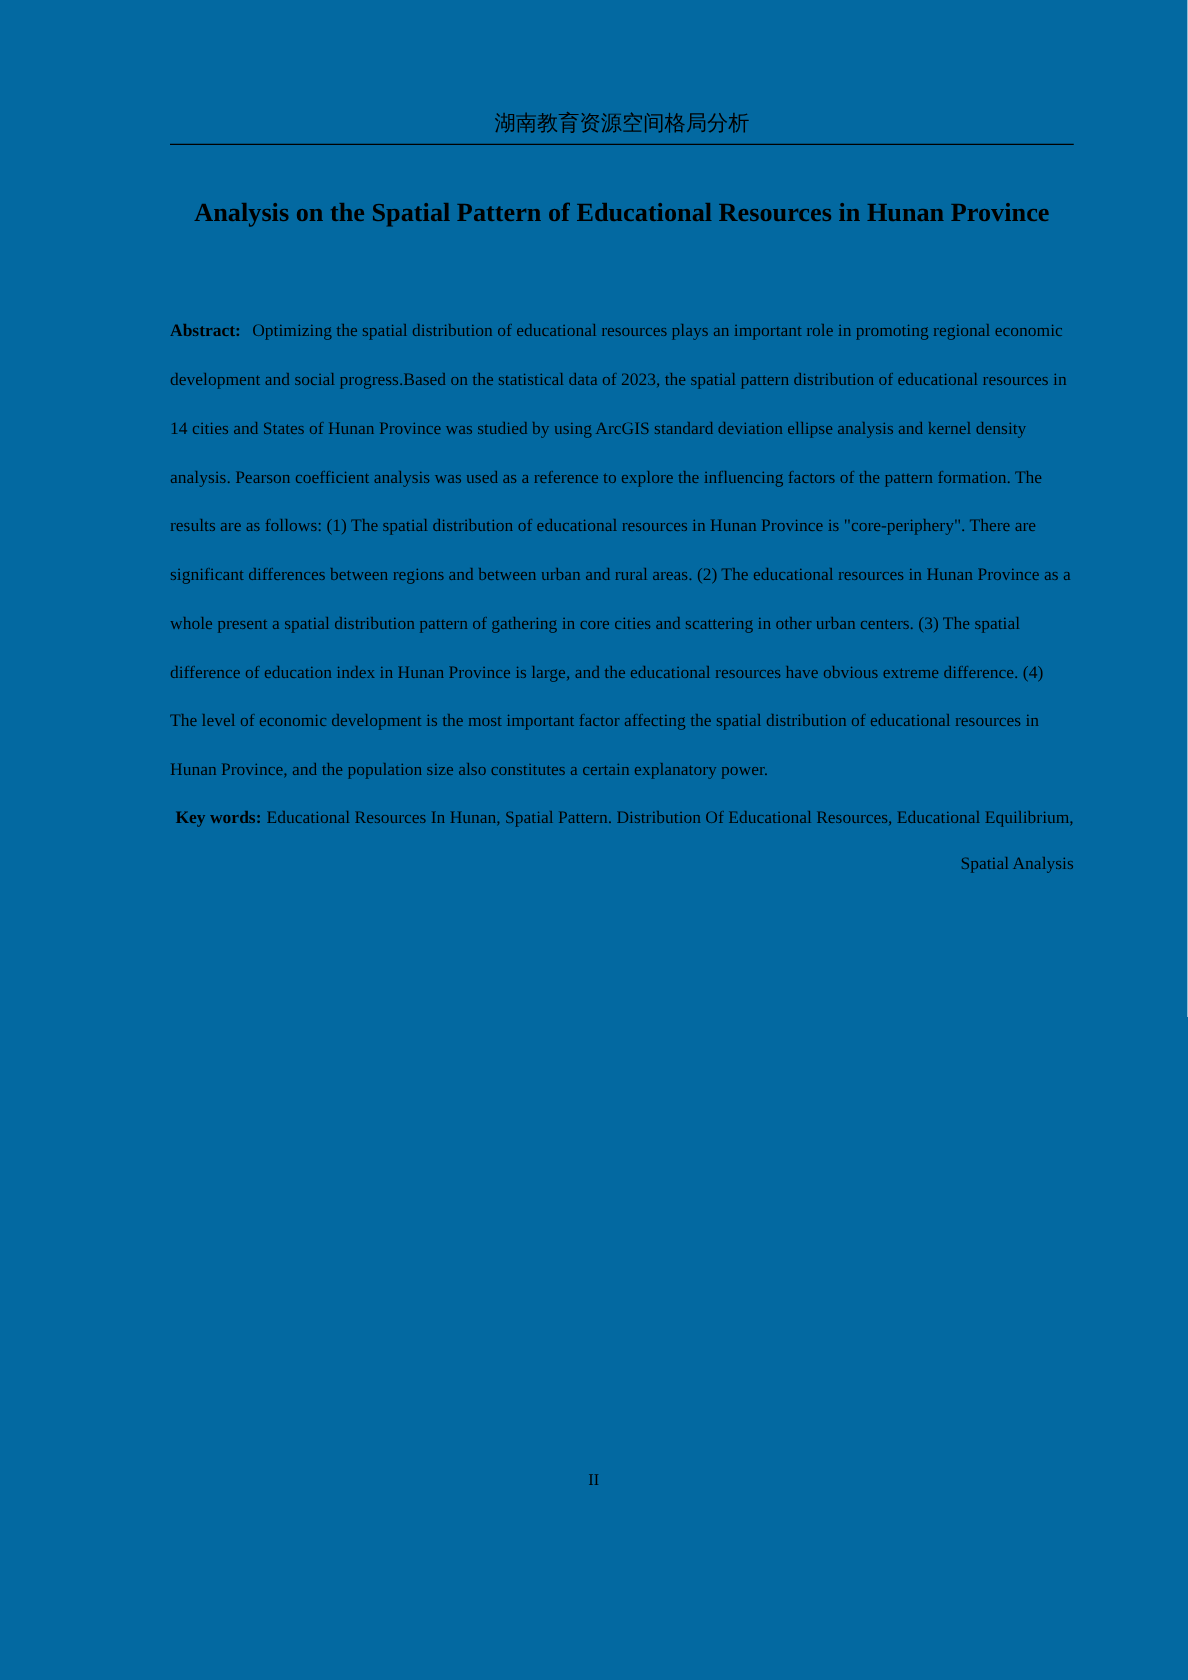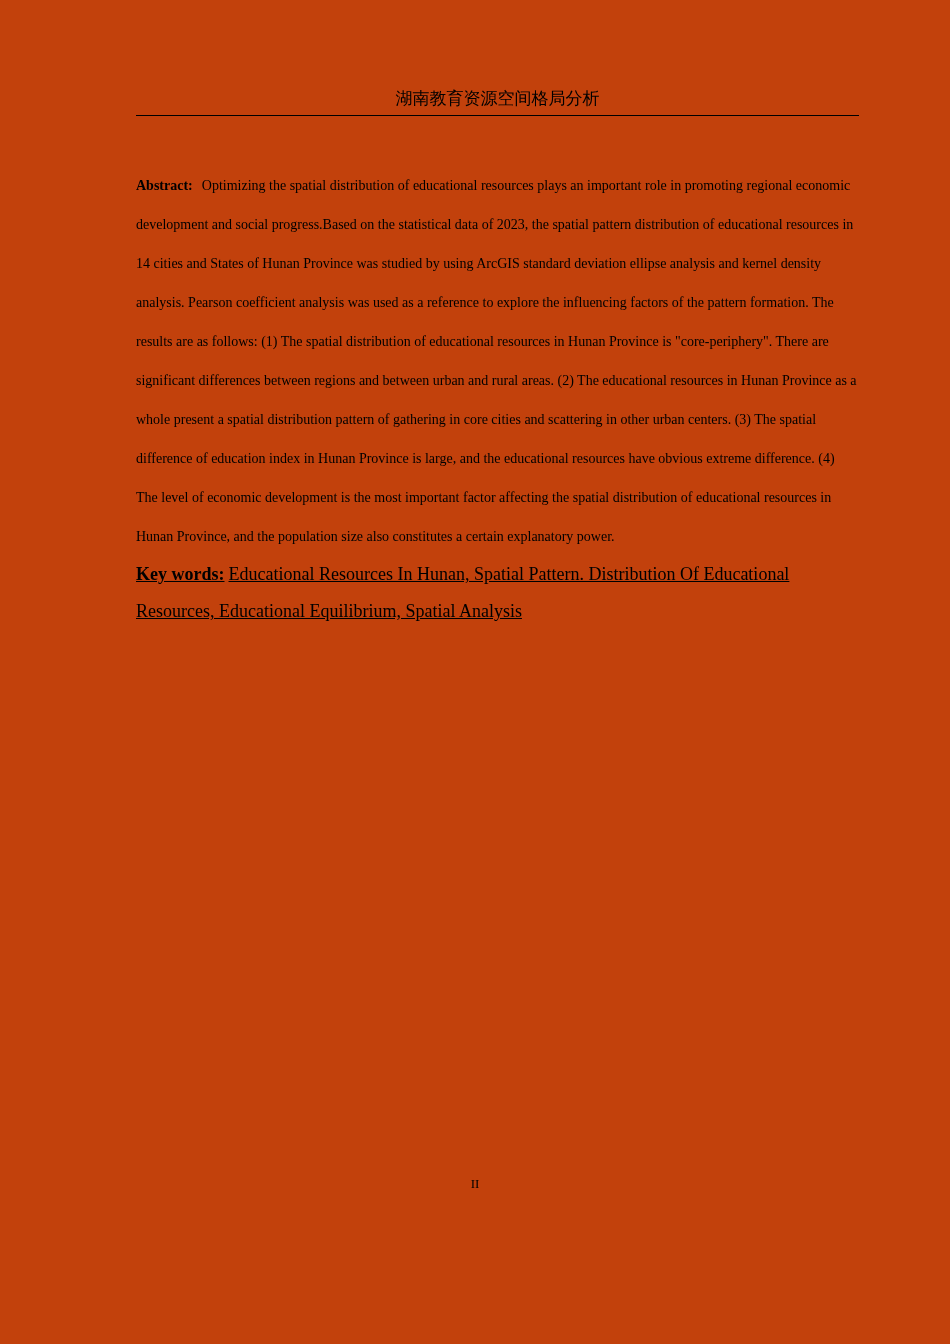--- a/index.html
+++ b/index.html
@@ -5,21 +5,21 @@
   * { margin: 0; padding: 0; box-sizing: border-box; }
   html, body { background: #ffffff; }
   body {
     font-family: "Liberation Serif", "DejaVu Serif", serif;
     color: #000000;
   }
   .page {
     position: relative;
     width: 950px;
     height: 1344px;
-    background: #c2410c;
+    background: #0369a1;
     overflow: hidden;
   }
   .content {
     position: absolute;
     left: 136px;
     top: 0;
     width: 723px;
   }
   .running-head {
     margin-top: 88px;
@@ -40,24 +40,23 @@
     margin-top: 50px;
     font-size: 14px;
     line-height: 39px;
     text-align: left;
   }
   .abstract-para .para-label {
     font-weight: bold;
     margin-right: 9px;
   }
   .keywords-para {
-    font-size: 18px;
+    font-size: 14px;
     line-height: 37px;
-    text-align: left;
-    text-decoration: underline;
+    text-align: right;
   }
   .keywords-para .para-label {
     font-weight: bold;
     margin-right: 4px;
   }
   .page-number {
     position: absolute;
     top: 1176px;
     left: 0;
     width: 100%;
@@ -68,20 +67,21 @@
 </head>
 <body>
 
 <div class="page">
   <div class="content">
 
     <div class="running-head">
       <span>湖南教育资源空间格局分析</span>
     </div>
 
+    <h1 class="doc-title">Analysis on the Spatial Pattern of Educational Resources in Hunan Province</h1>
 
     <p class="abstract-para">
       <span class="para-label">Abstract:</span><span>Optimizing the spatial distribution of educational resources plays an important role in promoting regional economic development and social progress.Based on the statistical data of 2023, the spatial pattern distribution of educational resources in 14 cities and States of Hunan Province was studied by using ArcGIS standard deviation ellipse analysis and kernel density analysis. Pearson coefficient analysis was used as a reference to explore the influencing factors of the pattern formation. The results are as follows: (1) The spatial distribution of educational resources in Hunan Province is "core-periphery". There are significant differences between regions and between urban and rural areas. (2) The educational resources in Hunan Province as a whole present a spatial distribution pattern of gathering in core cities and scattering in other urban centers. (3) The spatial difference of education index in Hunan Province is large, and the educational resources have obvious extreme difference. (4) The level of economic development is the most important factor affecting the spatial distribution of educational resources in Hunan Province, and the population size also constitutes a certain explanatory power.</span>
     </p>
 
     <p class="keywords-para">
       <span class="para-label">Key words:</span><span>Educational Resources In Hunan, Spatial Pattern. Distribution Of Educational Resources, Educational Equilibrium, Spatial Analysis</span>
     </p>
 
   </div>

